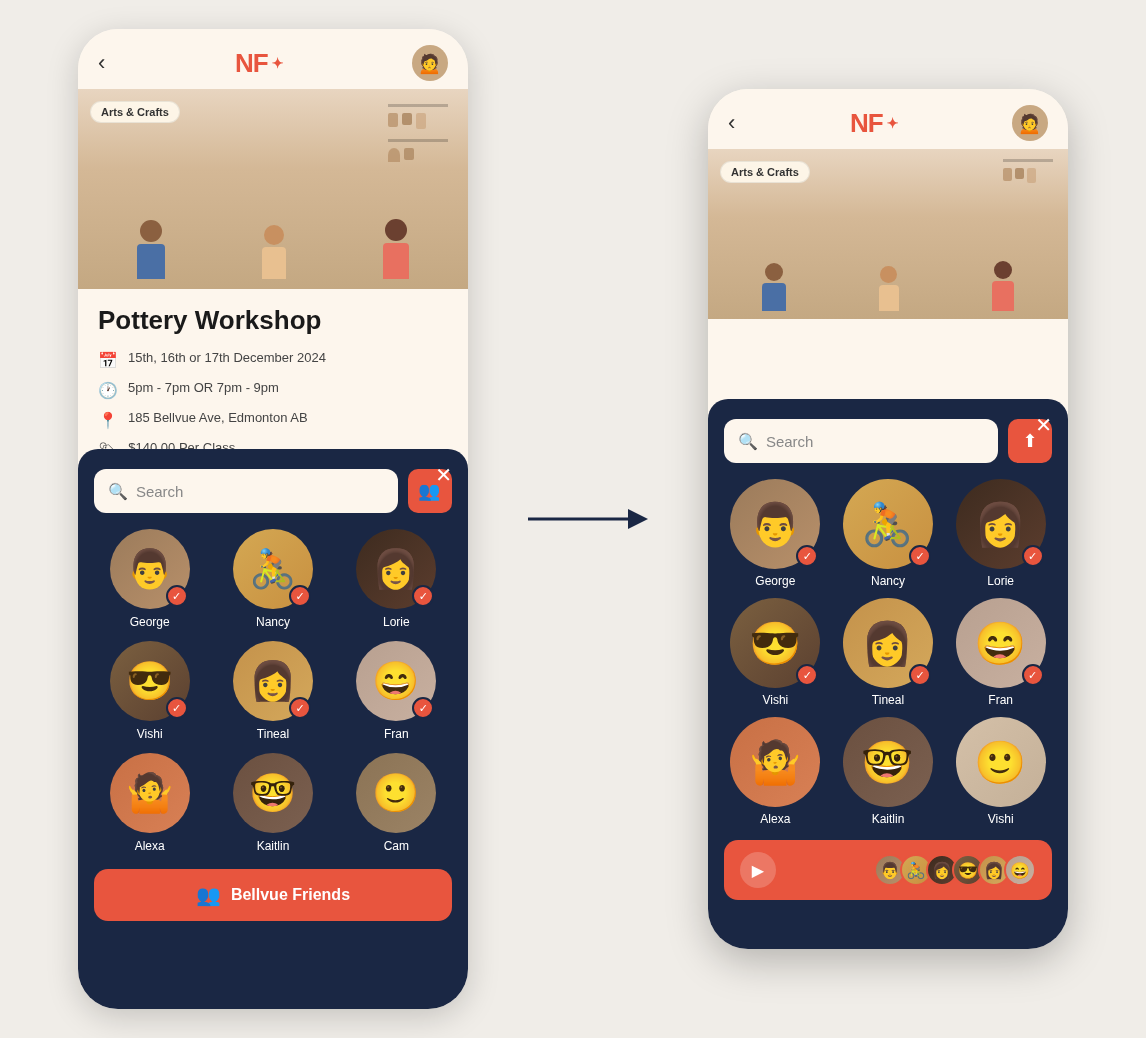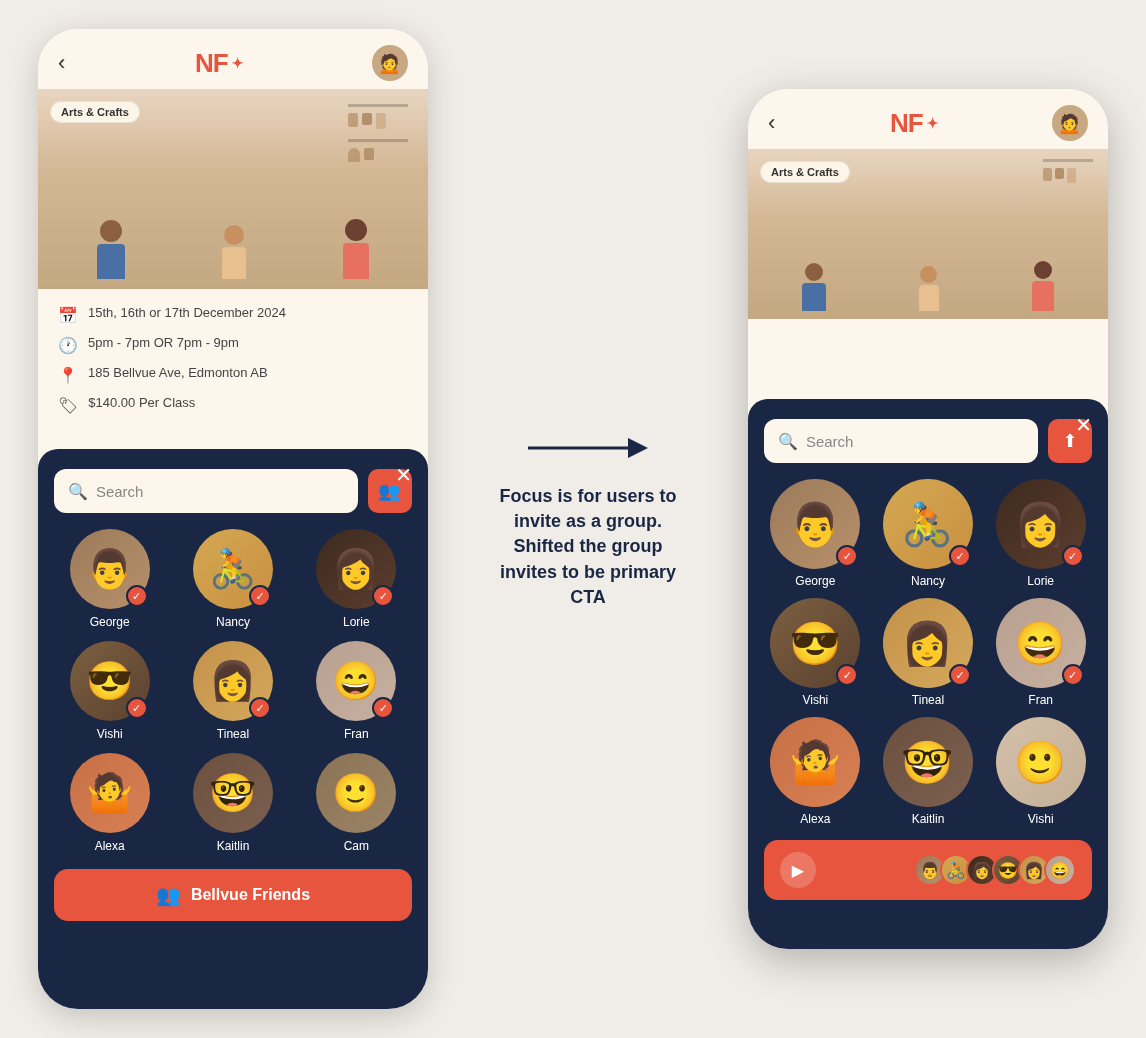--- a/index.html
+++ b/index.html
@@ -482,20 +482,21 @@
         <div style="display:flex;flex-direction:column;align-items:center;">
           <div style="width:22px;height:22px;border-radius:50%;background:#6B4030;margin-bottom:2px;"></div>
           <div style="width:26px;height:36px;border-radius:4px 4px 0 0;background:#e87060;"></div>
         </div>
       </div>
     </div>
     <span class="category-tag">Arts &amp; Crafts</span>
   </div>
 
   <div class="event-details">
+    <div class="event-title">Pottery Workshop</div>
     <div class="detail-row">
       <span class="detail-icon">📅</span>
       <span>15th, 16th or 17th December 2024</span>
     </div>
     <div class="detail-row">
       <span class="detail-icon">🕐</span>
       <span>5pm - 7pm OR 7pm - 9pm</span>
     </div>
     <div class="detail-row">
       <span class="detail-icon">📍</span>
@@ -611,23 +612,20 @@
     </div>
   </div>
 </div>
 
 <div class="arrow-section">
   <svg class="arrow-svg" viewBox="0 0 120 40" fill="none" xmlns="http://www.w3.org/2000/svg">
     <line x1="0" y1="20" x2="100" y2="20" stroke="#1a2744" stroke-width="3"></line>
     <polygon points="100,10 120,20 100,30" fill="#1a2744"></polygon>
   </svg>
 
-  <div style="position:relative;">
-    <div class="note-text">Focus is for users to invite as a group. Shifted the group invites to be primary CTA</div>
-  </div>
 </div>
 
 <div class="phone-right">
 
 
   <div class="phone-header">
     <span class="back-btn">‹</span>
     <div class="logo-nf">
       <span>NF</span>
       <span class="logo-star">✦</span>

